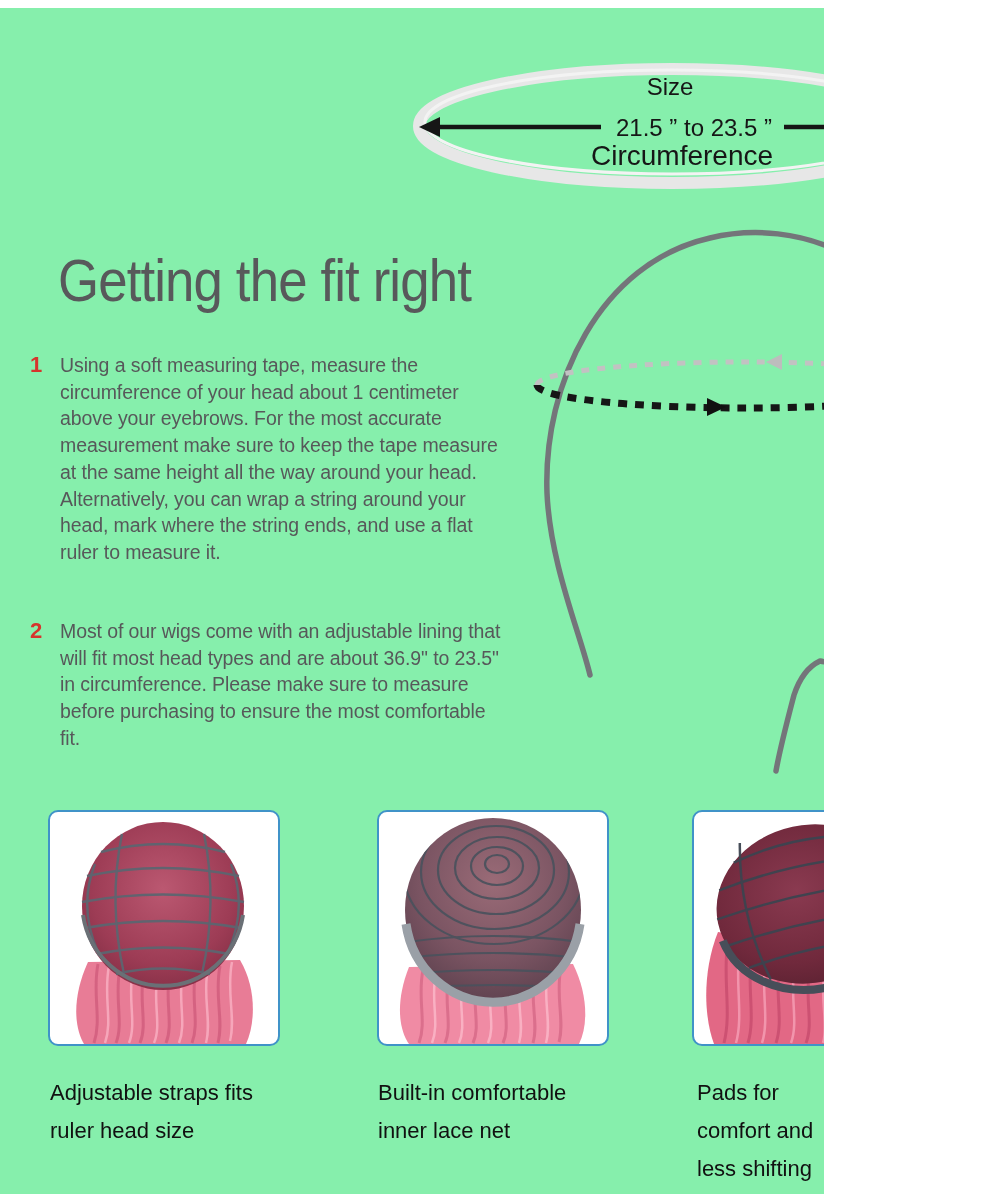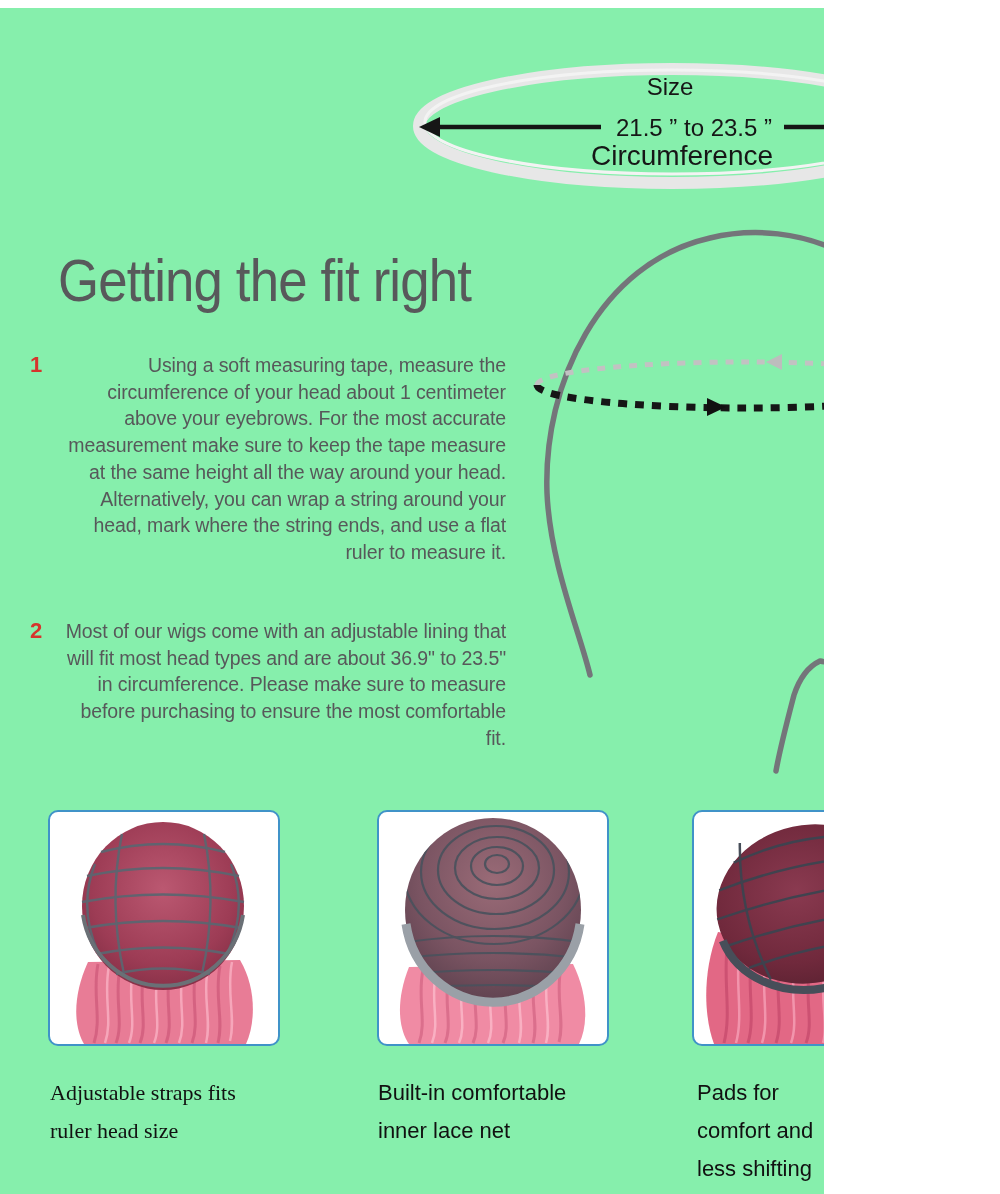--- a/index.html
+++ b/index.html
@@ -14,36 +14,36 @@
   .heading{position:absolute;left:58px;top:238px;margin:0;font-size:60px;font-weight:400;
            color:#58595b;white-space:nowrap;letter-spacing:-1px;
            transform:scaleX(.88);transform-origin:left top;}
 
   
   .step{position:absolute;left:30px;width:476px;display:flex;align-items:flex-start;}
   .step1{top:344px;}
   .step2{top:610px;}
   .step-num{flex:0 0 30px;font-size:22px;font-weight:bold;color:#d6342c;line-height:26.7px;}
   .step-text{margin:0;width:446px;font-size:19.5px;line-height:26.7px;color:#57585a;
-             letter-spacing:-0.1px;text-align:right;}
+             letter-spacing:-0.1px;}
 
   
   .head-svg{position:absolute;left:510px;top:195px;width:480px;height:600px;}
 
   
   .card{position:absolute;top:802px;width:232px;height:236px;border:2px solid #4093c8;
         border-radius:10px;background:#fff;box-sizing:border-box;overflow:hidden;}
   .card-1{left:48px;}
   .card-2{left:377px;}
   .card-3{left:692px;}
   .card svg{display:block;width:100%;height:100%;}
 
   
   .caption{position:absolute;top:1066px;font-size:22px;line-height:38px;color:#111;}
-  .caption-1{left:50px;font-family:Liberation Serif, serif;}
+  .caption-1{left:50px;}
   .caption-2{left:378px;}
   .caption-3{left:697px;}
 </style>
 </head>
 <body>
 
 <div class="page">
 
   <svg class="size-diagram" viewBox="0 0 1000 210">
     <ellipse cx="672" cy="118" rx="253" ry="57" fill="none" stroke="#e7e7e7" stroke-width="12"></ellipse>

